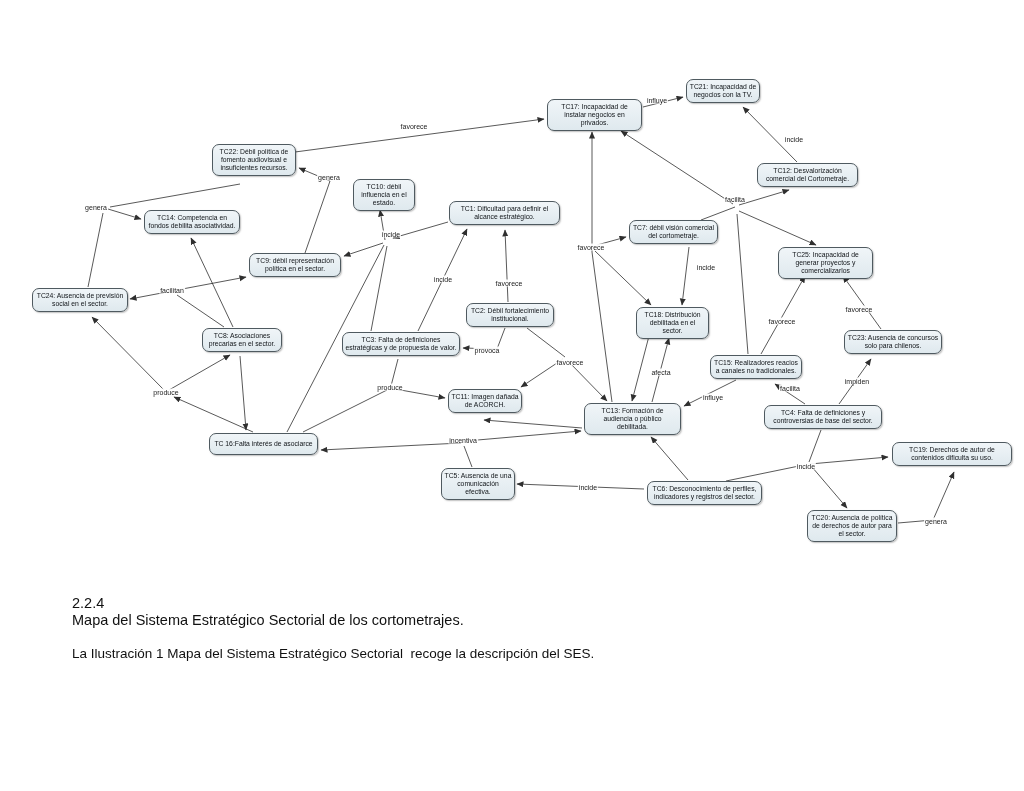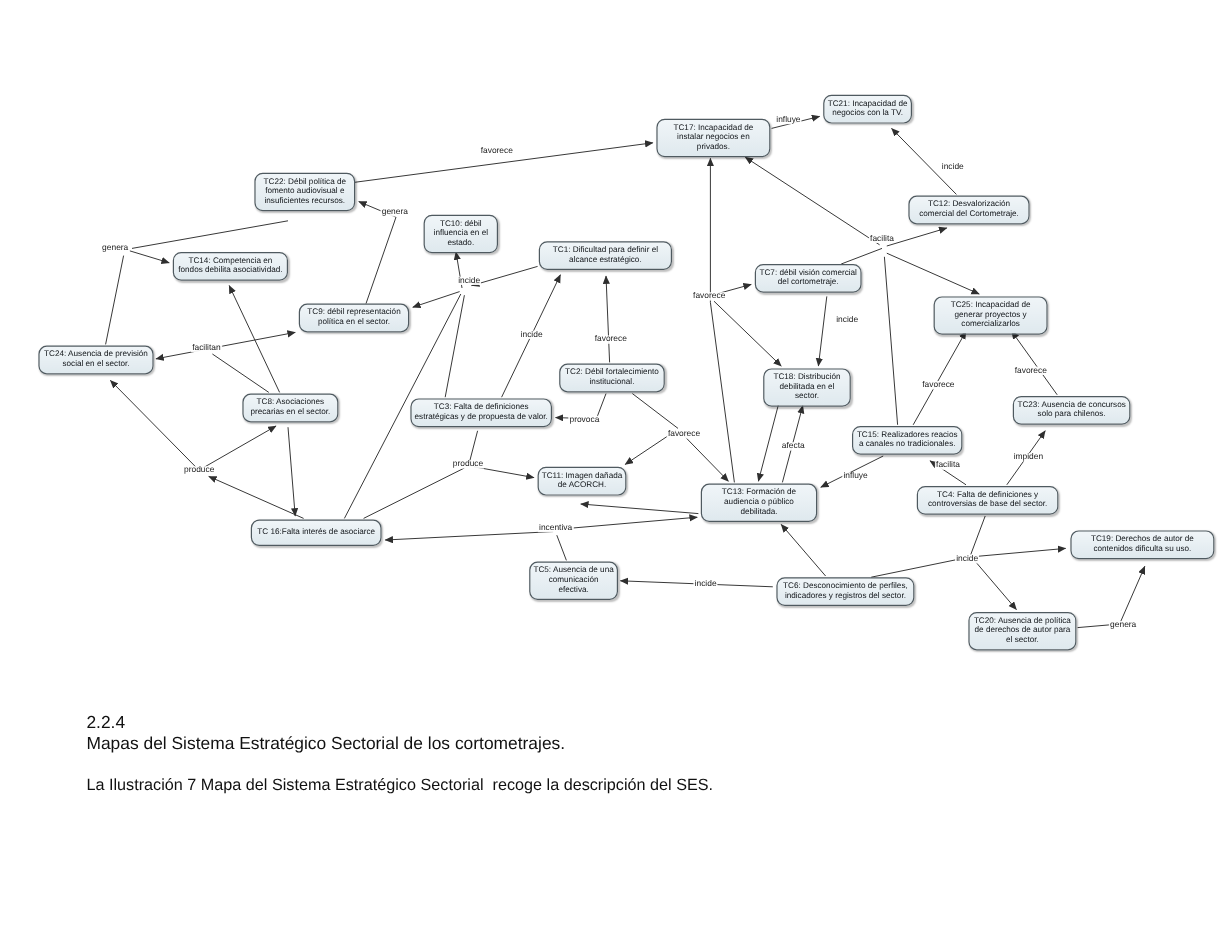--- a/index.html
+++ b/index.html
@@ -137,16 +137,16 @@
       <div class="node" style="left: 764px; top: 405px; width: 118px;">TC4: Falta de definiciones y controversias de base del sector.</div>
       <div class="node" style="left: 584px; top: 403px; width: 97px;">TC13: Formación de audiencia o público debilitada.</div>
       <div class="node" style="left: 209px; top: 433px; width: 109px;">TC 16:Falta interés de asociarce</div>
       <div class="node" style="left: 892px; top: 442px; width: 120px;">TC19: Derechos de autor de contenidos dificulta su uso.</div>
       <div class="node" style="left: 441px; top: 468px; width: 74px;">TC5: Ausencia de una comunicación efectiva.</div>
       <div class="node" style="left: 647px; top: 481px; width: 115px;">TC6: Desconocimiento de perfiles, indicadores y registros del sector.</div>
       <div class="node" style="left: 807px; top: 510px; width: 90px;">TC20: Ausencia de política de derechos de autor para el sector.</div>
     </div>
   <div id="doc-text">
     <div class="doc-h">2.2.4</div>
-    <div class="doc-h">Mapas del Sistema Estratégico Sectorial de los cortometrajes.</div>
-    <div class="doc-p">La Ilustración 7 Mapa del Sistema Estratégico Sectorial  recoge la descripción del SES.</div>
+    <div class="doc-h">Mapa del Sistema Estratégico Sectorial de los cortometrajes.</div>
+    <div class="doc-p">La Ilustración 1 Mapa del Sistema Estratégico Sectorial  recoge la descripción del SES.</div>
   </div>
 </div>
 
 </body></html>

